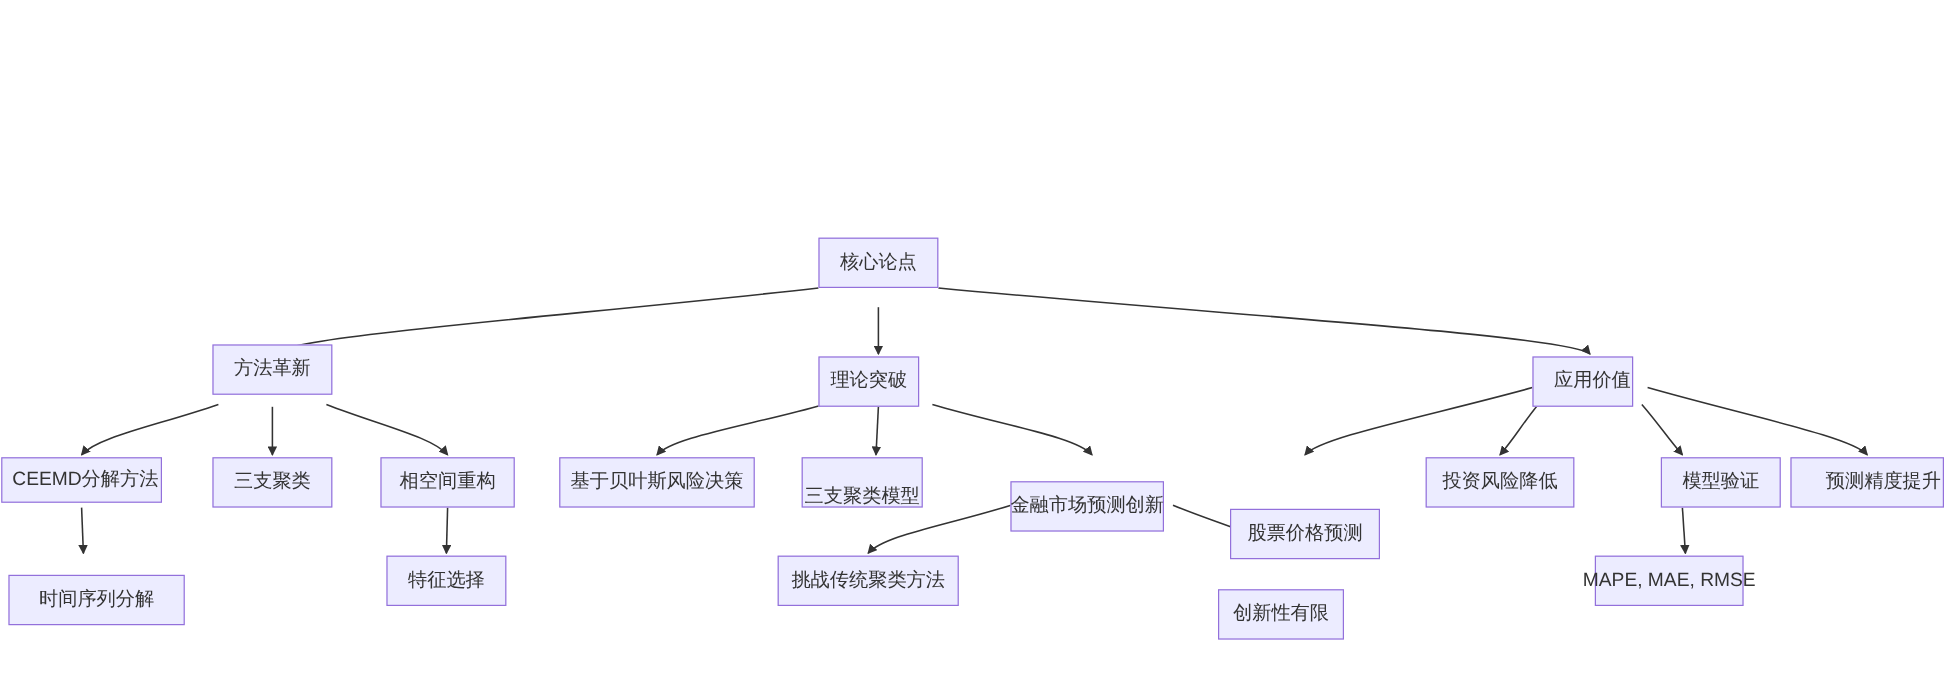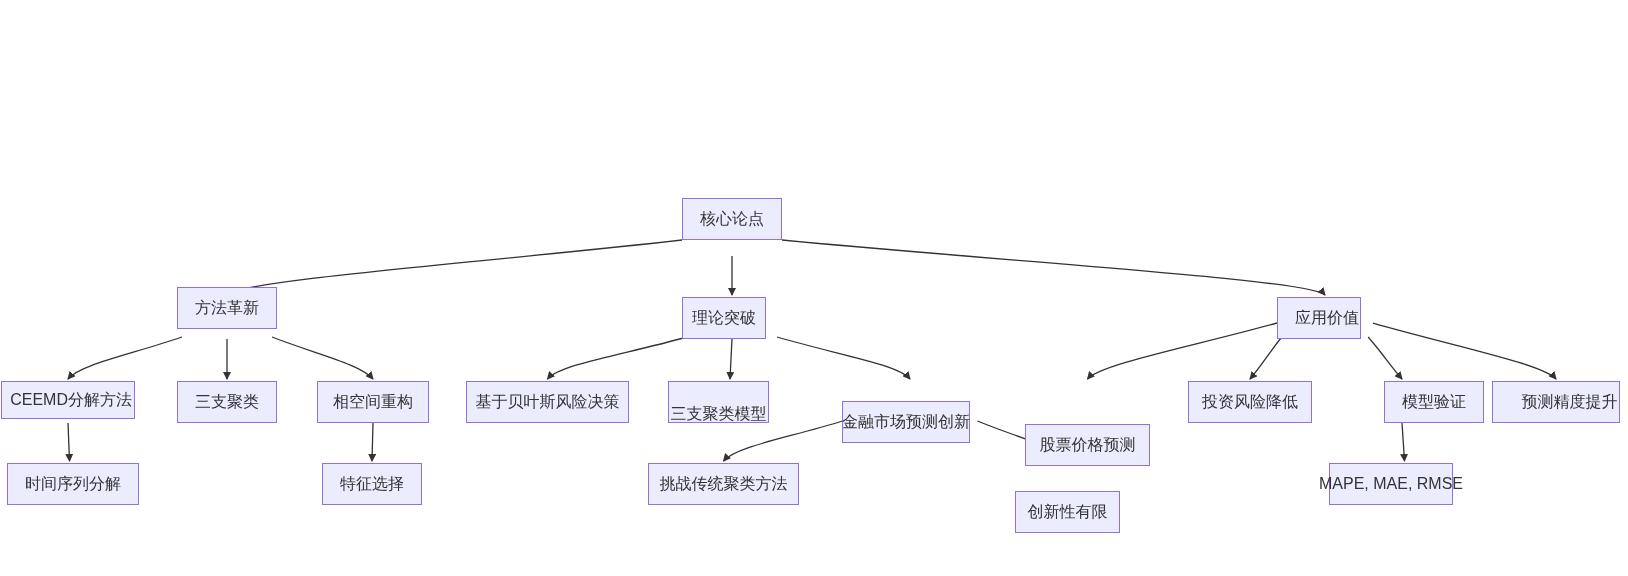--- a/index.html
+++ b/index.html
@@ -111,21 +111,21 @@
       </div>
       <div class="node" style="left: 1188px; top: 381px; width: 124px; height: 42px;">
         <span>投资风险降低</span>
       </div>
       <div class="node" style="left: 1352px; top: 381px; width: 100px; height: 42px; margin-left: 32px;">
         <span>模型验证</span>
       </div>
       <div class="node" style="left: 1492px; top: 381px; width: 128px; height: 42px; padding-left: 27px;">
         <span>预测精度提升</span>
       </div>
-      <div class="node" style="left: 7px; top: 463px; width: 132px; height: 42px;">
+      <div class="node" style="left: 7px; top: 479px; width: 147px; height: 42px;">
         <span>时间序列分解</span>
       </div>
       <div class="node" style="left: 322px; top: 463px; width: 100px; height: 42px;">
         <span>特征选择</span>
       </div>
       <div class="node" style="left: 648px; top: 463px; width: 151px; height: 42px;">
         <span>挑战传统聚类方法</span>
       </div>
       <div class="node" style="left: 1015px; top: 463px; width: 105px; height: 42px; margin-top: 28px;">
         <span>创新性有限</span>

